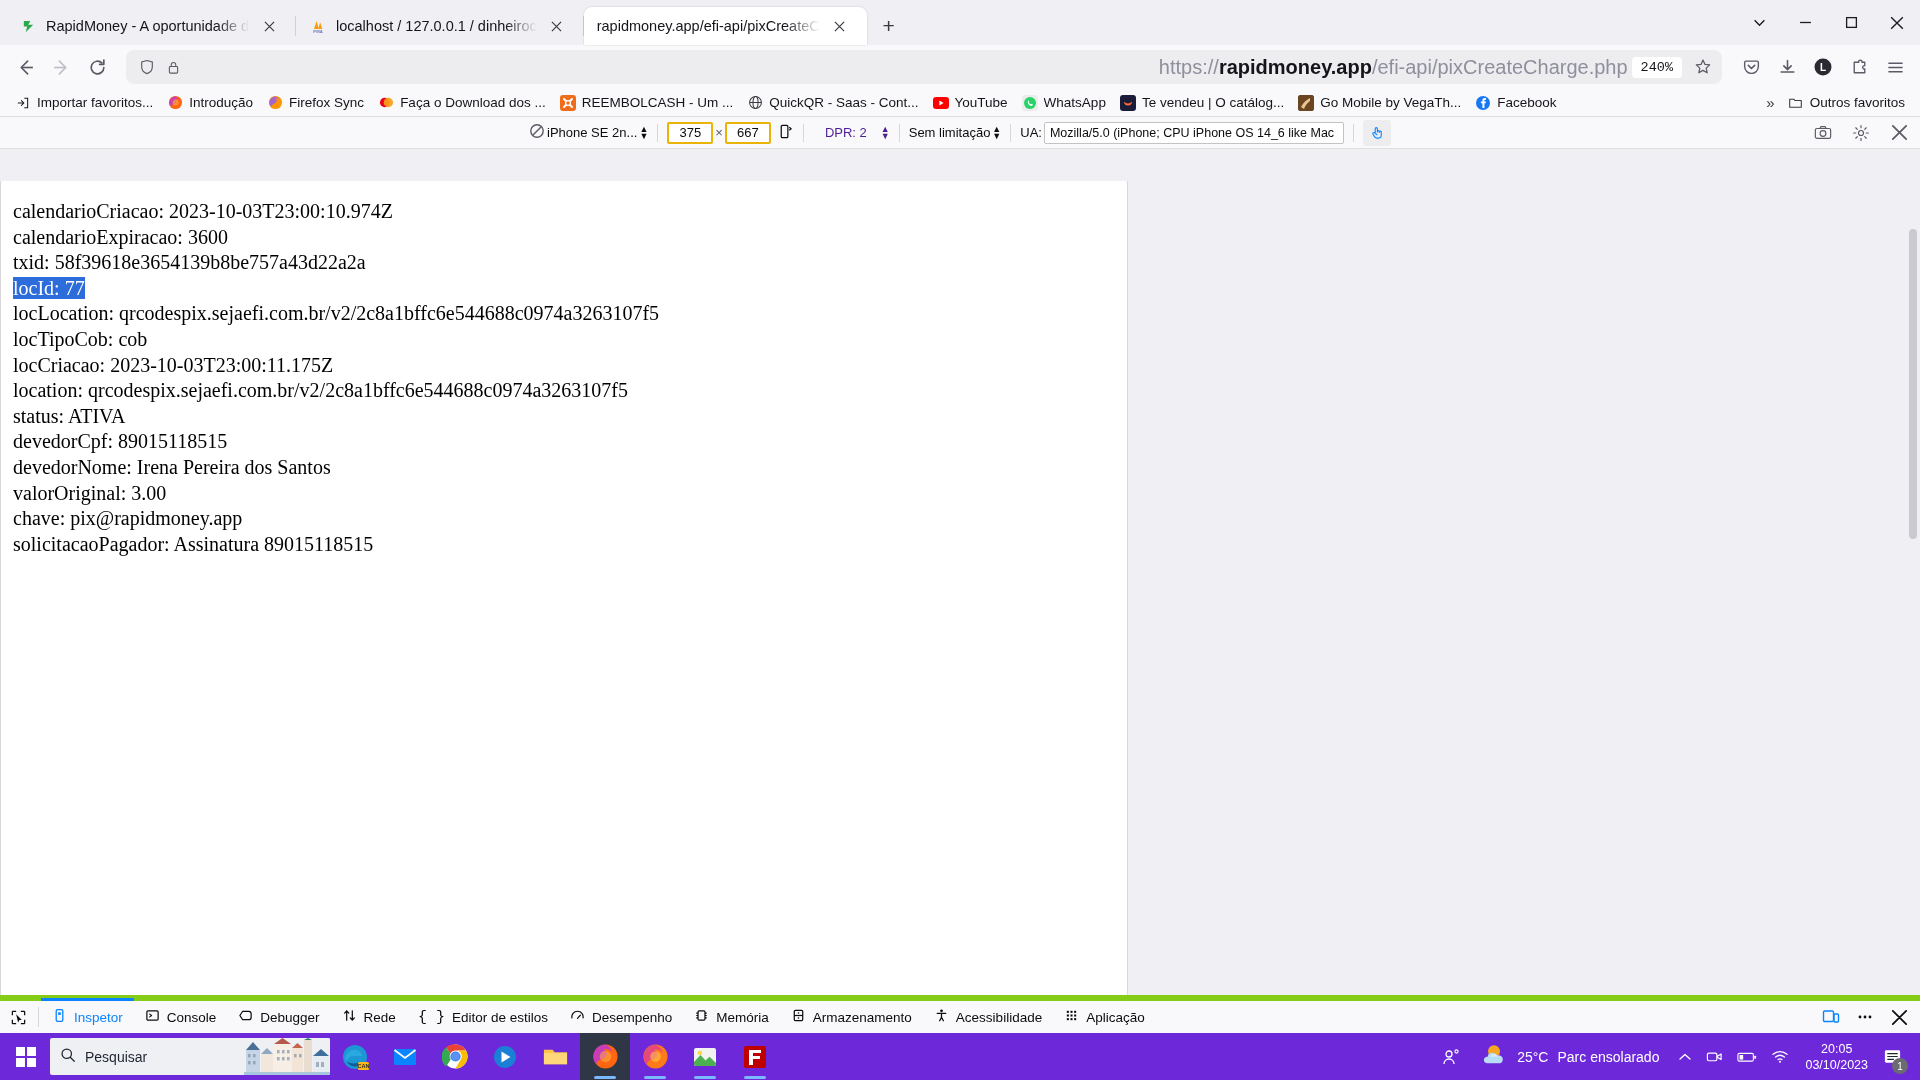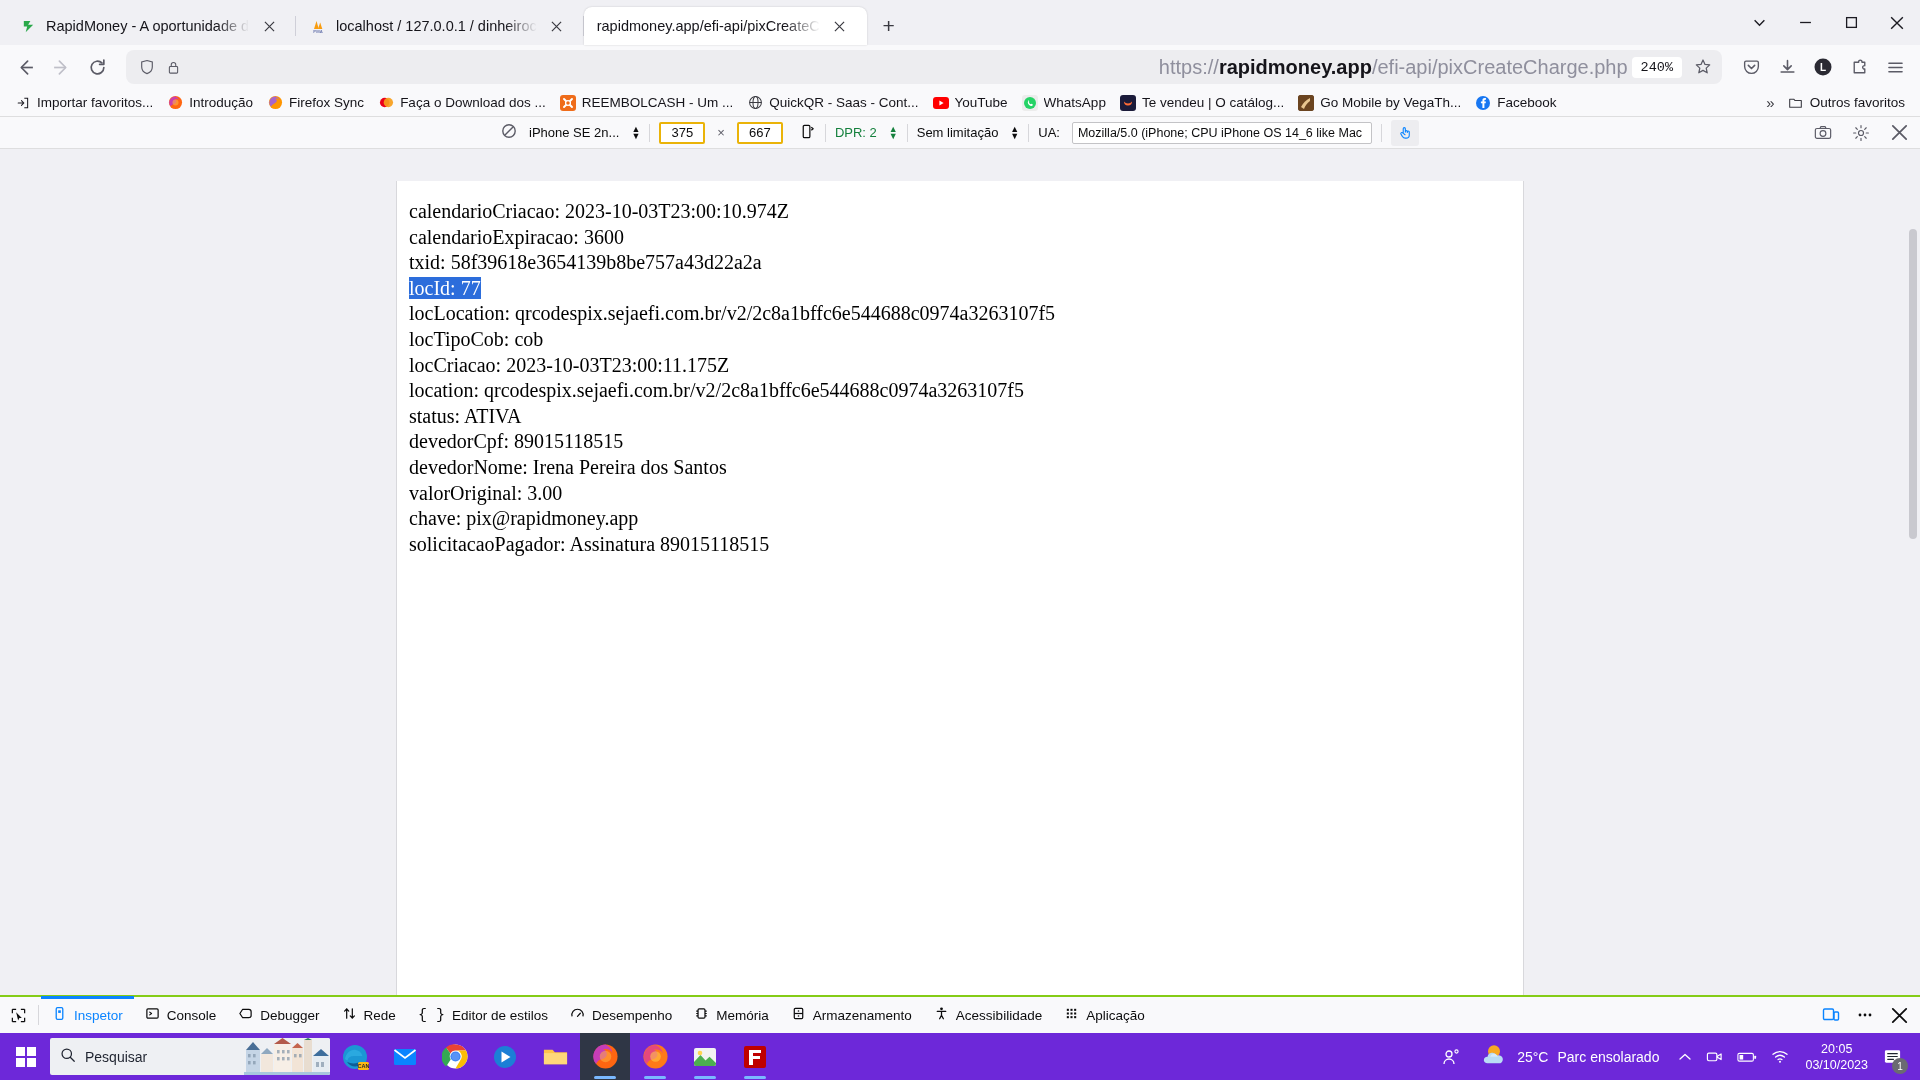--- a/index.html
+++ b/index.html
@@ -88,58 +88,58 @@
   .bm-spacer { flex: 1; }
   .chev2 { color:#3a3a41; font-size:15px; padding:0 6px; }
 
   
   .rdm {
     height: 32px; background: #f9f9fb; border-bottom: 1px solid #dededf;
     display: flex; align-items: center; justify-content: center; gap: 0;
     flex: 0 0 32px; font-size: 13px; color: #0c0c0d; position: relative;
   }
   .rdm-inner { display: flex; align-items: center; gap: 0; }
-  .rdm-grp { display:flex; align-items:center; gap:12px; padding: 0 9px; height:26px; }
+  .rdm-grp { display:flex; align-items:center; gap:2px; padding: 0 9px; height:26px; }
   .rdm-sep { width:1px; height:18px; background:#d7d7db; }
   .caret { font-size: 9px; line-height:1; display:flex; flex-direction:column; color:#0c0c0d; }
-  .dimtxt { color: #15803d; }
+  .dimtxt { color: #4c1d95; margin-left: 12px; }
   .sizebox {
     width: 46px; height: 22px; border: 2px solid #eab308; border-radius: 2px; background:#fff;
     display:flex; align-items:center; justify-content:center; font-size:13px;
   }
   .uabox {
     width: 300px; height: 22px; border: 1px solid #c3c3c6; border-radius: 2px; background:#fff;
     display:flex; align-items:center; padding: 0 5px; font-size:12.5px; overflow:hidden; white-space:nowrap;
   }
   .touchbtn {
     width: 28px; height: 26px; background: #ededf0; border-radius: 3px;
     display:flex; align-items:center; justify-content:center; color:#0a84ff;
   }
   .rdm-right { position:absolute; right: 8px; display:flex; align-items:center; gap: 12px; }
   .rdm-right .ri { width: 26px; height:26px; display:flex; align-items:center; justify-content:center; color:#5b5b66; }
 
   
   .stage { flex: 1; background: #f0f0f4; position: relative; overflow: hidden; display:flex; }
-  .stage-pad { width: 100%; display:flex; justify-content:center; padding-top: 32px; }
+  .stage-pad { width: 100%; display:flex; justify-content:flex-start; padding-top: 32px; }
   .viewport {
     width: 1128px; background: #ffffff; position: relative;
     border: 1px solid #d8d8dc; border-top: none; border-bottom:none;
     height: 100%;
   }
   .page-content {
     padding: 18px 12px 0 12px;
     font-family: "Liberation Serif", serif;
     font-size: 20px; line-height: 25.6px; color: #000;
   }
   .page-content .ln { white-space: nowrap; }
   .hl { background: #2c6ddb; color: #ffffff; }
 
   
   .devtools {
-    height: 38px; background: #f9f9fb; border-top: 2px solid #84cc16;
+    height: 38px; background: #f9f9fb; border-top: 6px solid #84cc16;
     display: flex; align-items: center; flex: 0 0 38px; font-size: 13.5px; color: #0c0c0d;
     position: relative;
   }
   .dt-pick { width: 36px; height:38px; display:flex; align-items:center; justify-content:center; color:#0c0c0d; }
   .dt-sep { width:1px; height:20px; background:#d7d7db; margin: 0 2px; }
   .dt-tab {
     display:flex; align-items:center; gap:7px; padding: 0 11px; height: 38px;
     position: relative; white-space: nowrap;
   }
   .dt-tab.sel { color: #0a84ff; }

